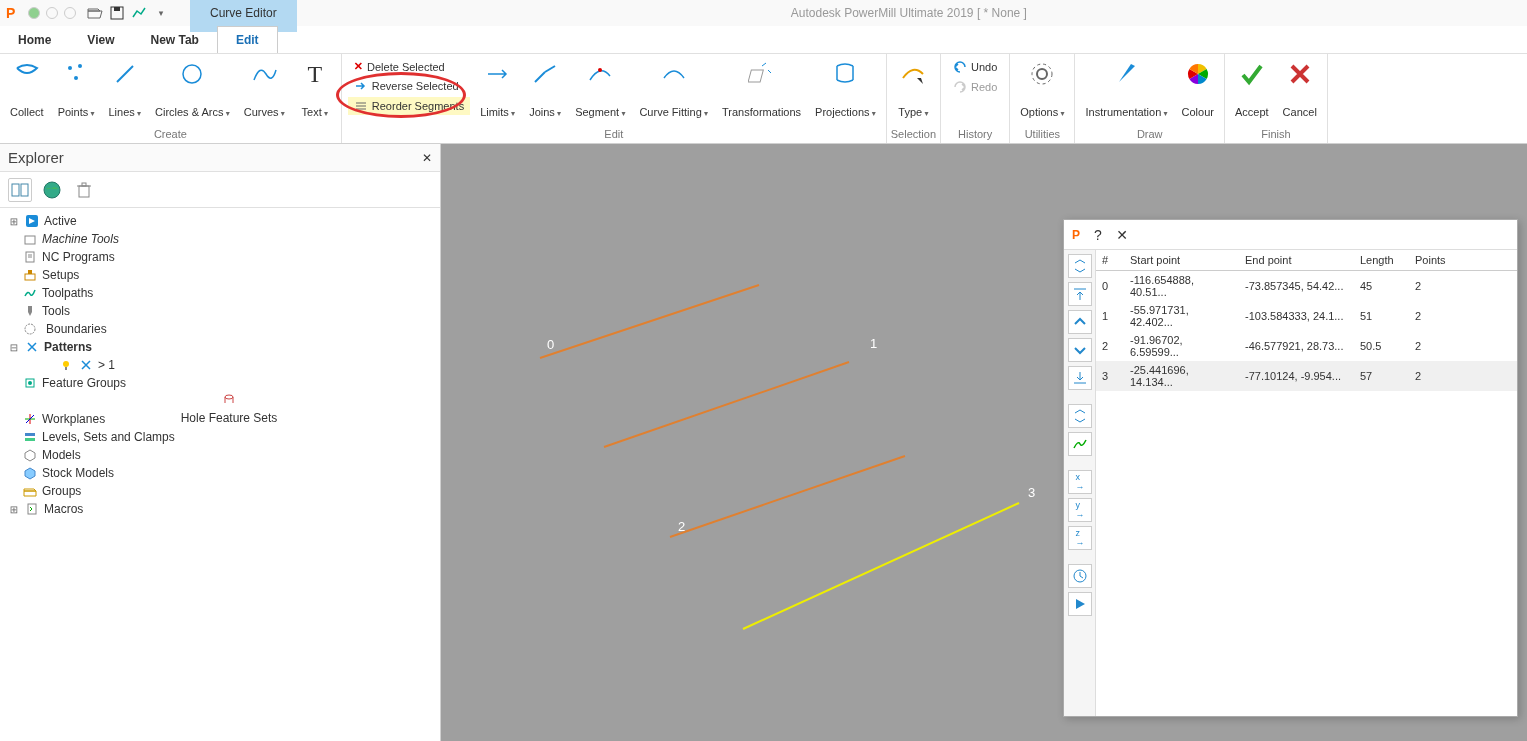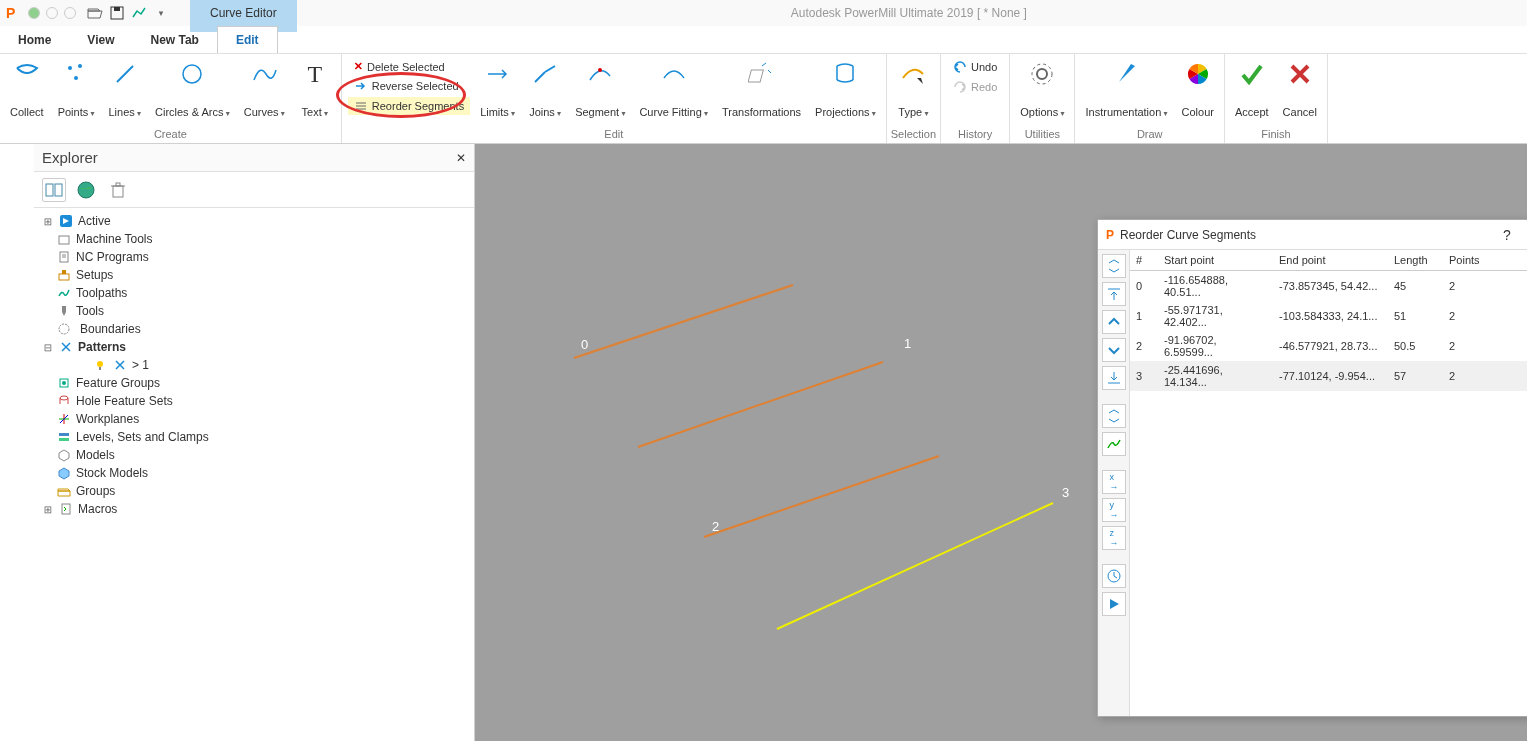--- a/index.html
+++ b/index.html
@@ -27,21 +27,21 @@
   .ribbon-items { display: flex; gap: 2px; flex: 1; align-items: flex-start; }
   .ribbon-btn { display: flex; flex-direction: column; align-items: center; padding: 2px 6px; cursor: pointer; min-width: 36px; }
   .ribbon-icon { width: 32px; height: 32px; display: flex; align-items: center; justify-content: center; }
   .ribbon-label { font-size: 11px; text-align: center; line-height: 1.1; margin-top: 16px; }
   .ribbon-small-items { display: flex; flex-direction: column; gap: 2px; padding: 2px; }
   .ribbon-small-btn { display: flex; align-items: center; gap: 4px; padding: 2px 6px; cursor: pointer; font-size: 11px; white-space: nowrap; }
   .highlighted-btn { background: #fef9c3; }
   .red-ellipse { position: absolute; border: 3px solid #e03030; border-radius: 50%; pointer-events: none; }
   
   
-  .main { display: flex; height: calc(741px - 26px - 28px - 90px); margin-left: 34px; }
+  .main { display: flex; height: calc(741px - 26px - 28px - 90px); }
   
   
   .explorer { width: 441px; background: #fff; border-right: 1px solid #d0d0d0; display: flex; flex-direction: column; }
   .explorer-header { height: 28px; display: flex; align-items: center; justify-content: space-between; padding: 0 8px; background: #fafafa; border-bottom: 1px solid #e0e0e0; }
   .explorer-title { font-size: 15px; color: #444; }
   .explorer-toolbar { height: 36px; display: flex; align-items: center; gap: 8px; padding: 0 8px; border-bottom: 1px solid #e0e0e0; }
   .explorer-toolbar-btn { width: 24px; height: 24px; display: flex; align-items: center; justify-content: center; cursor: pointer; }
   .tree { padding: 4px; overflow-y: auto; flex: 1; }
   .tree-item { display: flex; align-items: center; gap: 4px; padding: 1px 0; cursor: pointer; font-size: 12px; height: 18px; }
   .tree-expander { width: 12px; font-size: 10px; color: #666; text-align: center; }
@@ -381,21 +381,21 @@
         <div class="tree-item" style="padding-left: 4px;">
           <span class="tree-expander">⊞</span>
           <span class="tree-icon">
             <svg width="14" height="14">
               <rect x="1" y="1" width="12" height="12" fill="#1a8cd8" rx="2"></rect>
               <path d="M4 4 l6 3 l-6 3z" fill="#fff"></path>
             </svg>
           </span>
           <span class="tree-label">Active</span>
         </div>
-        <div class="tree-item" style="padding-left: 18px;">
+        <div class="tree-item" style="padding-left: 18px; font-style: italic;">
           <span class="tree-icon">
             <svg width="14" height="14">
               <rect x="2" y="4" width="10" height="8" fill="none" stroke="#888"></rect>
             </svg>
           </span>
           <span class="tree-label">Machine Tools</span>
         </div>
         <div class="tree-item" style="padding-left: 18px;">
           <span class="tree-icon">
             <svg width="14" height="14">
@@ -465,21 +465,21 @@
         </div>
         <div class="tree-item" style="padding-left: 18px;">
           <span class="tree-icon">
             <svg width="14" height="14">
               <rect x="3" y="3" width="8" height="8" fill="none" stroke="#0a8"></rect>
               <circle cx="7" cy="7" r="2" fill="#0a8"></circle>
             </svg>
           </span>
           <span class="tree-label">Feature Groups</span>
         </div>
-        <div class="tree-item" style="padding-left: 18px;">
+        <div class="tree-item" style="padding-left: 18px; flex-direction: column;">
           <span class="tree-icon">
             <svg width="14" height="14">
               <ellipse cx="7" cy="4" rx="4" ry="2" fill="none" stroke="#c44"></ellipse>
               <line x1="3" y1="4" x2="3" y2="10" stroke="#c44"></line>
               <line x1="11" y1="4" x2="11" y2="10" stroke="#c44"></line>
             </svg>
           </span>
           <span class="tree-label">Hole Feature Sets</span>
         </div>
         <div class="tree-item" style="padding-left: 18px;">
@@ -546,21 +546,20 @@
       <line x1="302" y1="485" x2="578" y2="359" stroke="#eeee00" stroke-width="2"></line>
     </svg>
     <span class="curve-label" style="left:106px;top:193px;">0</span>
     <span class="curve-label" style="left:429px;top:192px;">1</span>
     <span class="curve-label" style="left:237px;top:375px;">2</span>
     <span class="curve-label" style="left:587px;top:341px;">3</span>
 
     <div class="dialog" style="left:622px;top:75px;width:455px;height:498px;">
       <div class="dialog-header">
         <span class="dialog-icon">P</span>
-        <span class="dialog-title">Reorder Curve Segments</span>
         <span class="dialog-help">?</span>
         <span class="dialog-close">✕</span>
       </div>
       <div class="dialog-body" style="height:466px;">
         <div class="dialog-toolbar">
           <div class="dialog-tool">
               <svg width="16" height="16">
                 <path d="M3 5 l5 -3 l5 3 M3 11 l5 3 l5 -3" fill="none" stroke="#28c"></path>
               </svg>
             </div>

